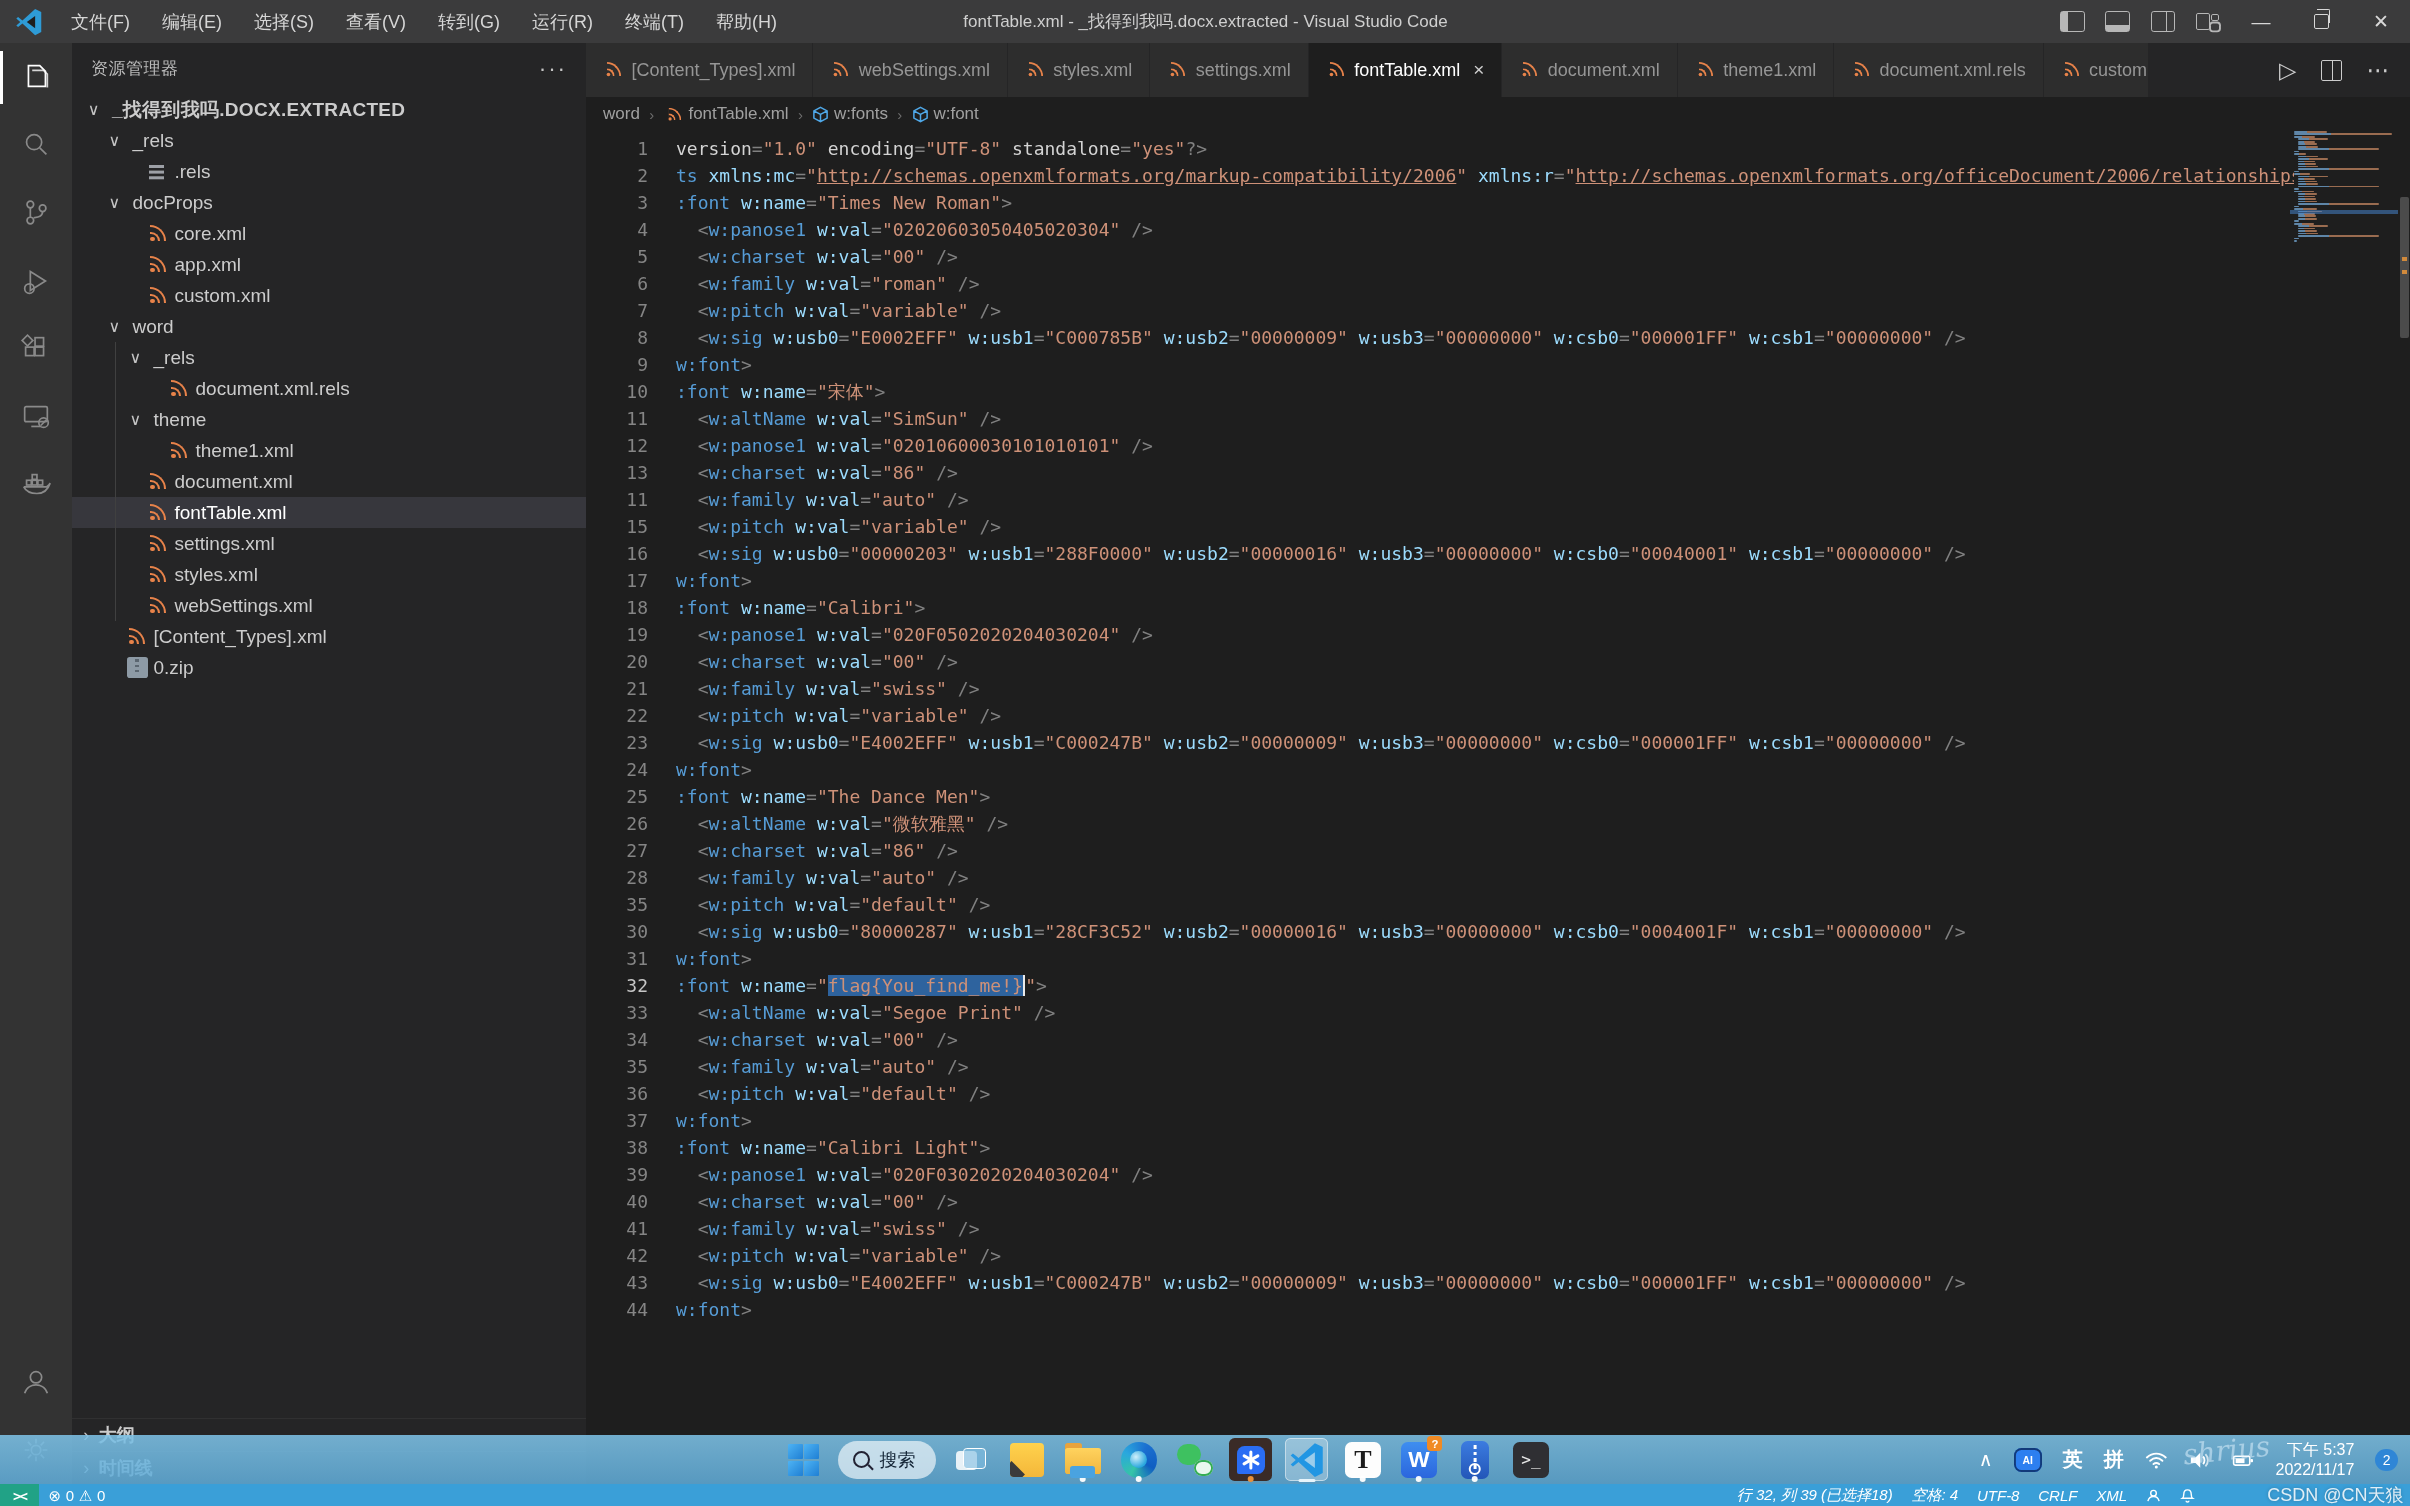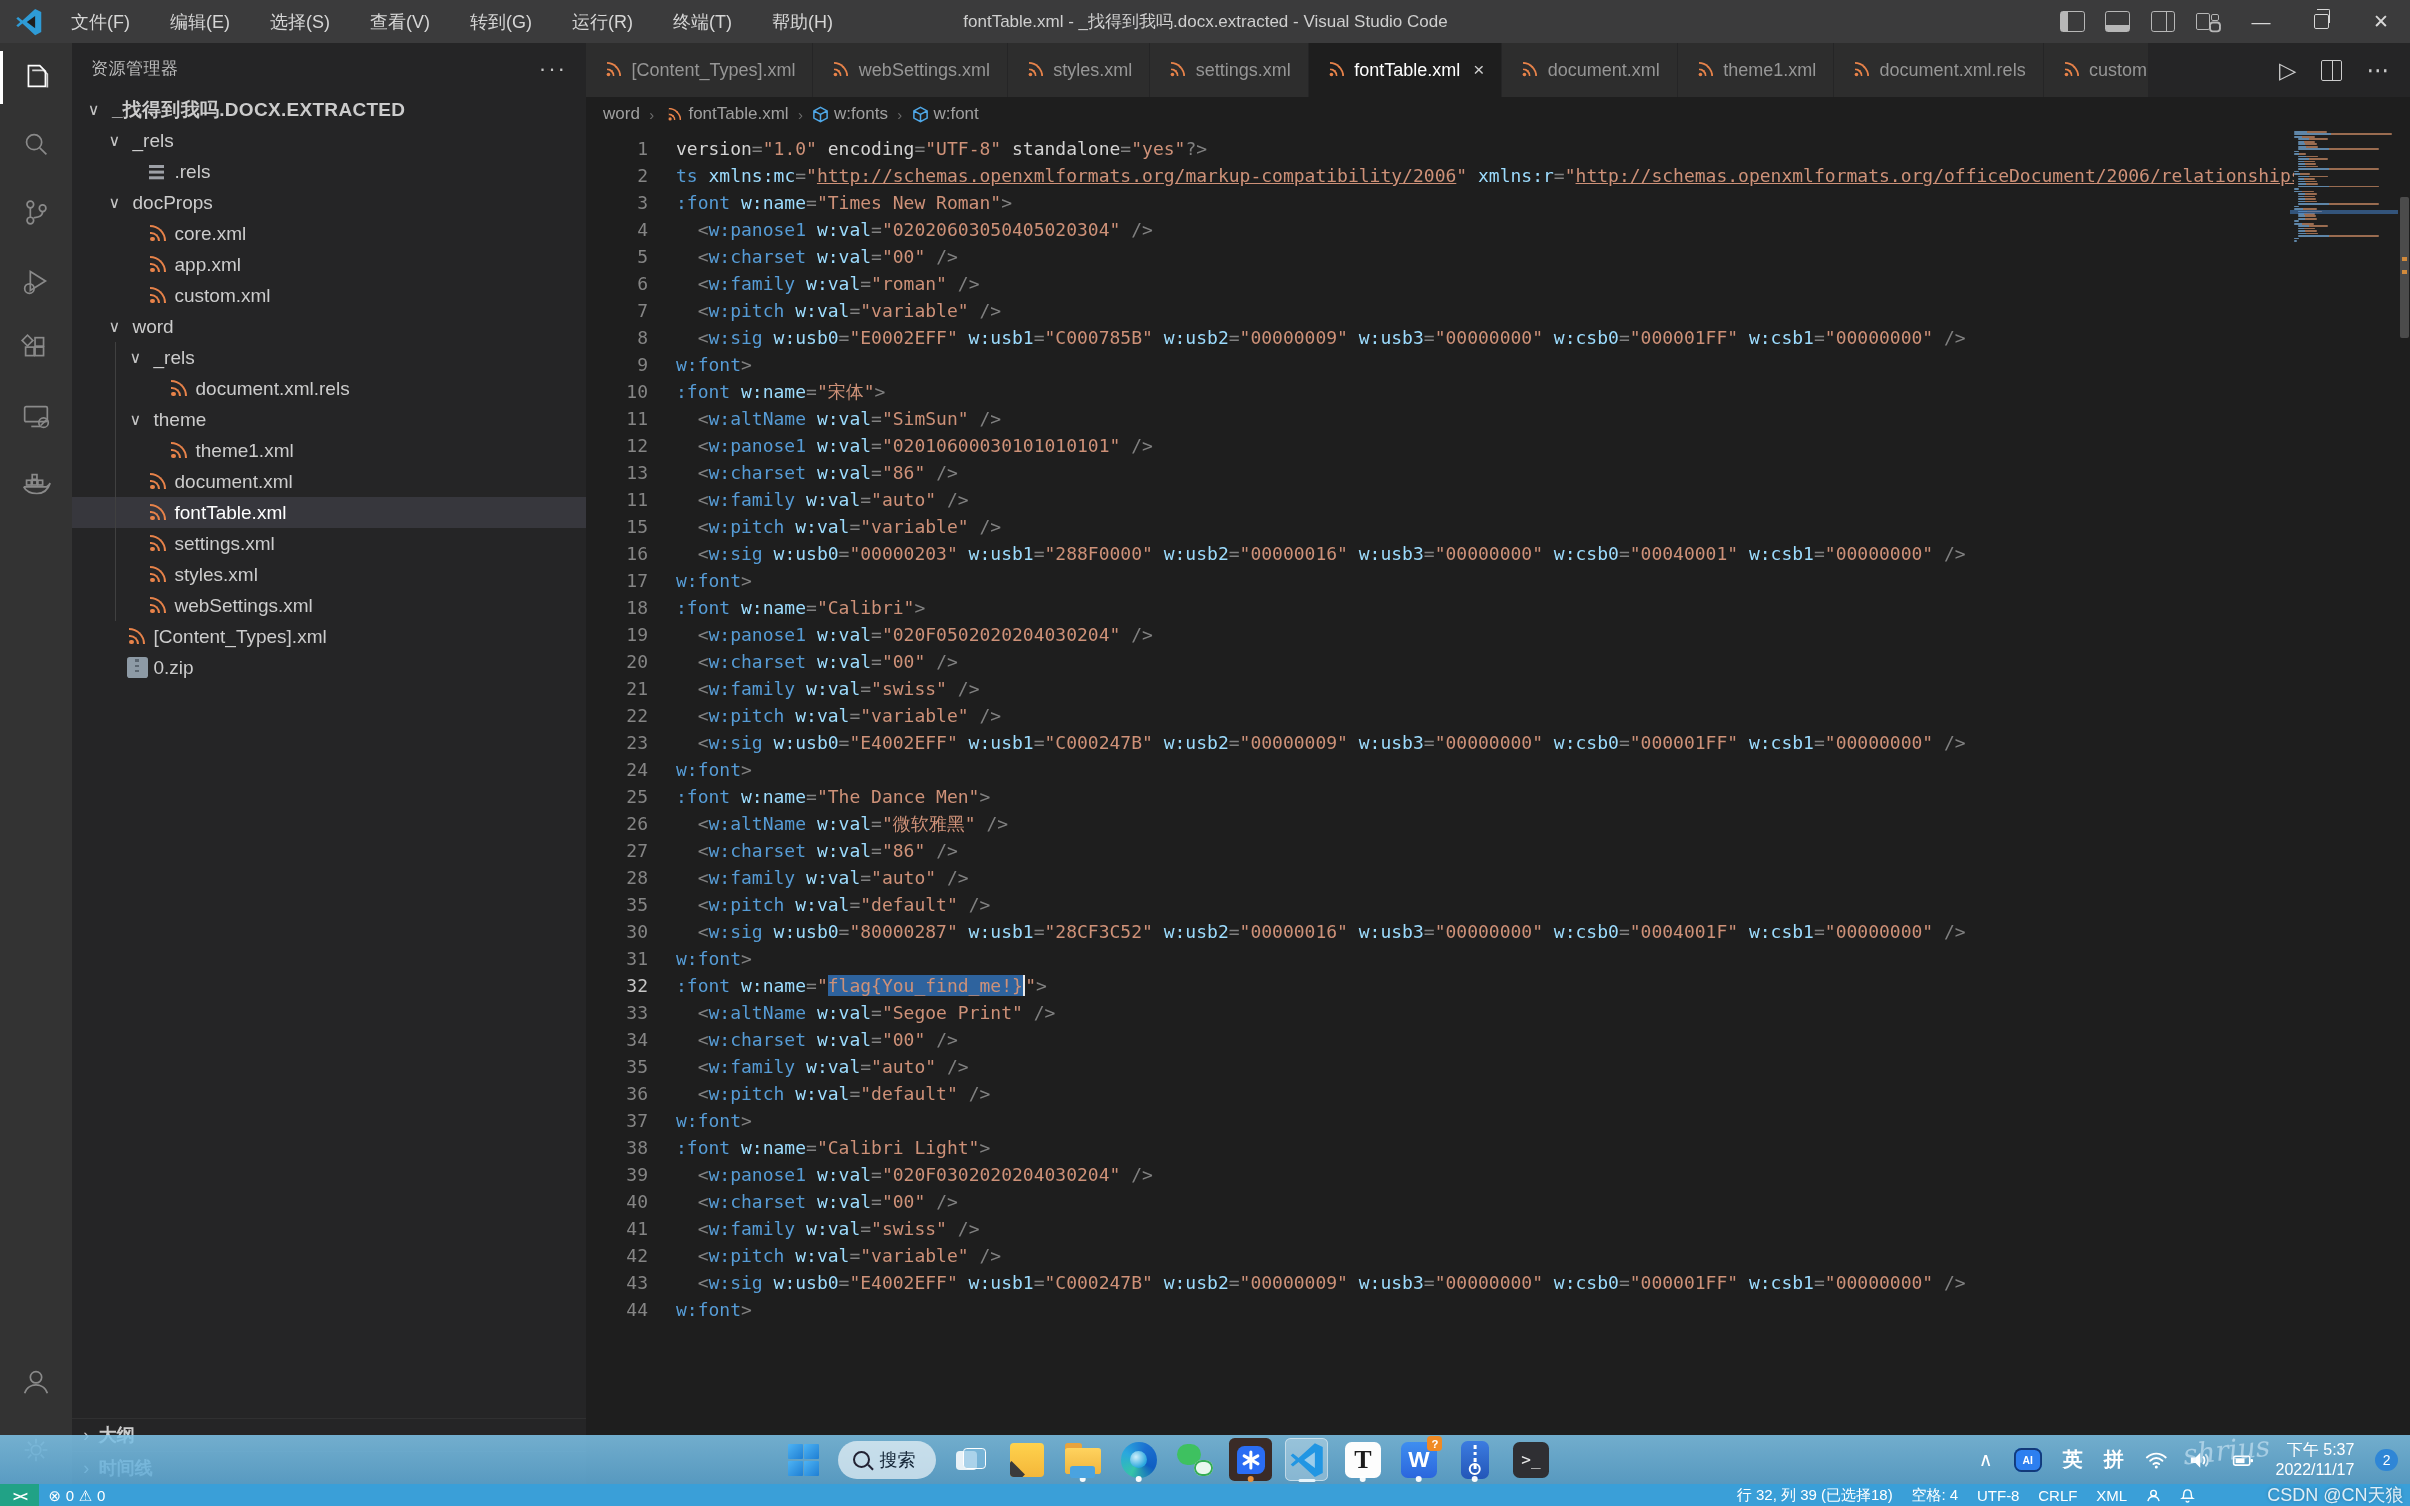--- a/index.html
+++ b/index.html
@@ -1,21 +1,21 @@
 <!DOCTYPE html>
 <html style="font-size:15px"><head>
 <meta charset="utf-8">
 <style>
   html,body{margin:0;padding:0;background:#000;}
   .screen{position:relative;width:2411px;height:1507px;background:#1e1e1e;overflow:hidden;
           font-family:"Liberation Sans","DejaVu Sans",sans-serif;color:#ccc;-webkit-font-smoothing:antialiased;}
   
   .titlebar{position:absolute;top:0;left:0;right:0;height:43px;background:#3b3b3c;display:flex;align-items:center;z-index:30;}
   .vsc-logo{width:28px;height:28px;margin:0 13px 0 15px;flex:0 0 auto;}
-  .menu{display:flex;gap:10px;}
+  .menu{display:flex;gap:2px;}
   .menu-item{padding:3.8px 15px;font-size:18px;color:#d6d6d6;border-radius:4.7px;white-space:nowrap;}
   .win-title{position:absolute;left:50%;transform:translateX(-50%);font-size:17px;color:#cfcfcf;white-space:nowrap;}
   .win-controls{margin-left:auto;display:flex;align-items:center;height:100%;}
   .layout-ico{width:22.6px;height:19px;border:1.9px solid #c5c5c5;border-radius:2.8px;margin:0 10.4px;position:relative;opacity:.9;}
   .layout-ico.l1::before{content:"";position:absolute;left:0;top:0;bottom:0;width:7.5px;background:#c5c5c5;}
   .layout-ico.l2::before{content:"";position:absolute;left:0;right:0;bottom:0;height:5.6px;background:#c5c5c5;}
   .layout-ico.l3::before{content:"";position:absolute;right:0;top:0;bottom:0;width:7.5px;border-left:1.9px solid #c5c5c5;}
   .layout-ico.l4{border:none;width:24.5px;}
   .layout-ico.l4::before{content:"";position:absolute;left:0;top:0.9px;width:12.2px;height:15px;border:1.9px solid #c5c5c5;border-radius:1.9px;}
   .layout-ico.l4::after{content:"";position:absolute;right:1.9px;top:1.9px;width:5.6px;height:5.6px;border:1.9px solid #c5c5c5;border-radius:1.9px;box-shadow:0 9.4px 0 0 #3b3b3c,0 9.4px 0 1.9px #c5c5c5;}
@@ -88,21 +88,21 @@
   .minimap{position:absolute;top:0;right:13px;width:104px;bottom:0;}
   .mm-line{height:1.6px;margin-bottom:0.9px;border-radius:0.9px;}
   .mm-sel{position:absolute;left:-3.8px;right:0;height:3.8px;background:rgba(70,130,200,.55);}
   .vscroll{position:absolute;top:0;right:0;width:13px;bottom:0;}
   .vthumb{position:absolute;left:1.9px;right:1.9px;top:66px;height:141px;background:rgba(150,150,150,.38);border-radius:1.9px;}
   .vthumb::after{content:"";position:absolute;left:1.9px;top:60px;width:5.6px;height:3.8px;background:#d18a3c;box-shadow:0 13px 0 #d18a3c;}
   
   .statusbar{position:absolute;left:0;right:0;bottom:0;height:22.6px;background:#3a9fd8;color:#fff;display:flex;align-items:center;font-size:15px;z-index:40;}
   .remote{height:100%;background:#21a286;display:flex;align-items:center;padding:0 13px;font-family:"DejaVu Sans Mono",monospace;font-weight:bold;font-size:14px;letter-spacing:-1.9px;}
   .st-item{display:flex;align-items:center;gap:4.7px;padding:0 9.4px;white-space:nowrap;}
-  .st-right{margin-left:auto;display:flex;}
+  .st-right{margin-left:auto;display:flex;font-style:italic;}
   
   .taskbar{position:absolute;left:0;right:0;bottom:22.6px;height:49px;z-index:35;
            background:linear-gradient(rgba(125,193,229,.88),rgba(95,170,214,.88));display:flex;align-items:center;}
   .tb-apps{display:flex;align-items:center;gap:13px;margin-left:782px;}
   .tb-app{width:43px;height:43px;display:flex;align-items:center;justify-content:center;position:relative;border-radius:5.6px;}
   .tb-app .dot{position:absolute;bottom:-0.9px;left:50%;transform:translateX(-50%);width:6.6px;height:6.6px;border-radius:50%;background:rgba(255,255,255,.95);}
   .tb-app .dot.orange{background:#e8903a;}
   .tb-app.framed{background:rgba(255,255,255,.28);box-shadow:inset 0 0 0 0.9px rgba(255,255,255,.5);}
   .tb-app.darkbg{background:#3a2b27;}
   .tb-app .bar{position:absolute;bottom:-0.9px;left:50%;transform:translateX(-50%);width:17px;height:3.8px;border-radius:1.9px;background:#e7f4fb;}

